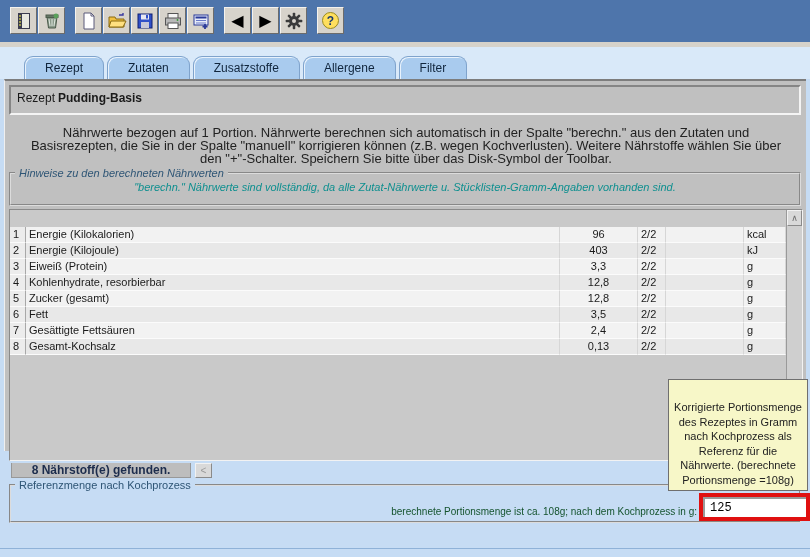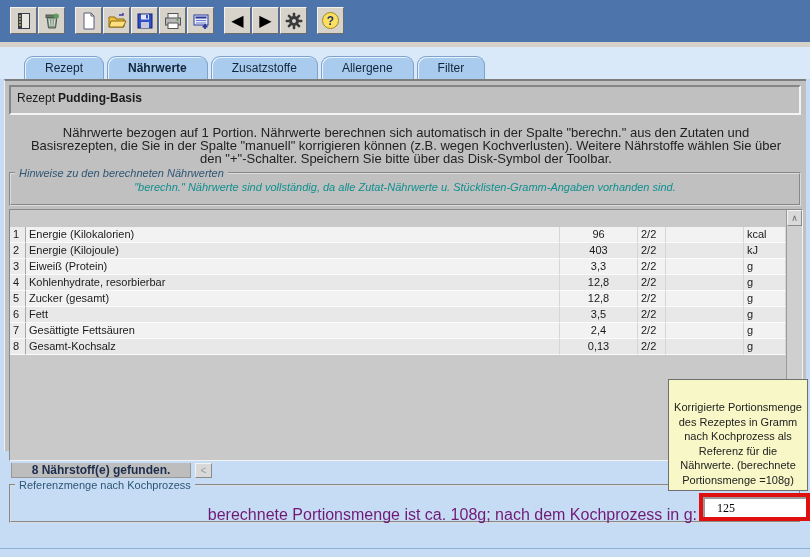--- a/index.html
+++ b/index.html
@@ -98,31 +98,31 @@
     font-size:12px; font-weight:bold; color:#1d2d4d; text-align:center; line-height:14px;
   }
   .pager-btn {
     position:absolute; left:190px; top:382px; width:17px; height:15px;
     background:#d9d9d9; border:1px solid; border-color:#f2f2f2 #8a8a8a #8a8a8a #f2f2f2;
     color:#9a9a9a; font-size:10px; text-align:center; line-height:13px; cursor:pointer;
   }
   
   .fs-ref { left:4px; top:398px; width:792px; height:44px; }
   .ref-text {
-    position:absolute; right:102px; top:15px; font-size:16px; color:#701a75; white-space:nowrap;
+    position:absolute; right:102px; top:15px; font-size:10px; color:#14532d; white-space:nowrap;
   }
   
   .red-box {
     position:absolute; left:699px; top:493px; width:111px; height:28px;
     border:4px solid #e01010; z-index:9; background:#fff;
   }
   .red-box input {
     width:100%; height:100%; border:none; outline:none;
     border-left:2px solid #9a9a9a; border-top:2px solid #9a9a9a;
-    font-family:Liberation Serif, serif; font-size:12px; padding-left:12px; background:#fff;
+    font-family:Liberation Mono, monospace; font-size:12px; padding-left:5px; background:#fff;
   }
   
   .tooltip {
     position:absolute; left:668px; top:379px; width:140px; height:112px;
     background:#f7f7c8; border:1px solid #6f6f6f; z-index:8;
     font-size:11px; line-height:14.5px; text-align:center; color:#222;
     padding:20px 2px;
   }
   .bottom-strip { position:absolute; left:0; top:548px; width:810px; height:9px; background:#c6dcf4; border-top:1px solid #8fb2d8; }
 </style>
@@ -214,21 +214,21 @@
     <div class="tbtn">
       <span class="help-circle">?</span>
     </div>
   </div>
 </div>
 <div class="substrip"></div>
 
 <div class="tabstrip">
   <div class="tabs">
     <div class="tab">Rezept</div>
-    <div class="tab active">Nährwerte</div>
+    <div class="tab">Zutaten</div>
     <div class="tab">Zusatzstoffe</div>
     <div class="tab">Allergene</div>
     <div class="tab">Filter</div>
   </div>
 </div>
 
 <div class="panel">
 
   <div class="recipe-box">
     <span>Rezept</span><b>Pudding-Basis</b>

